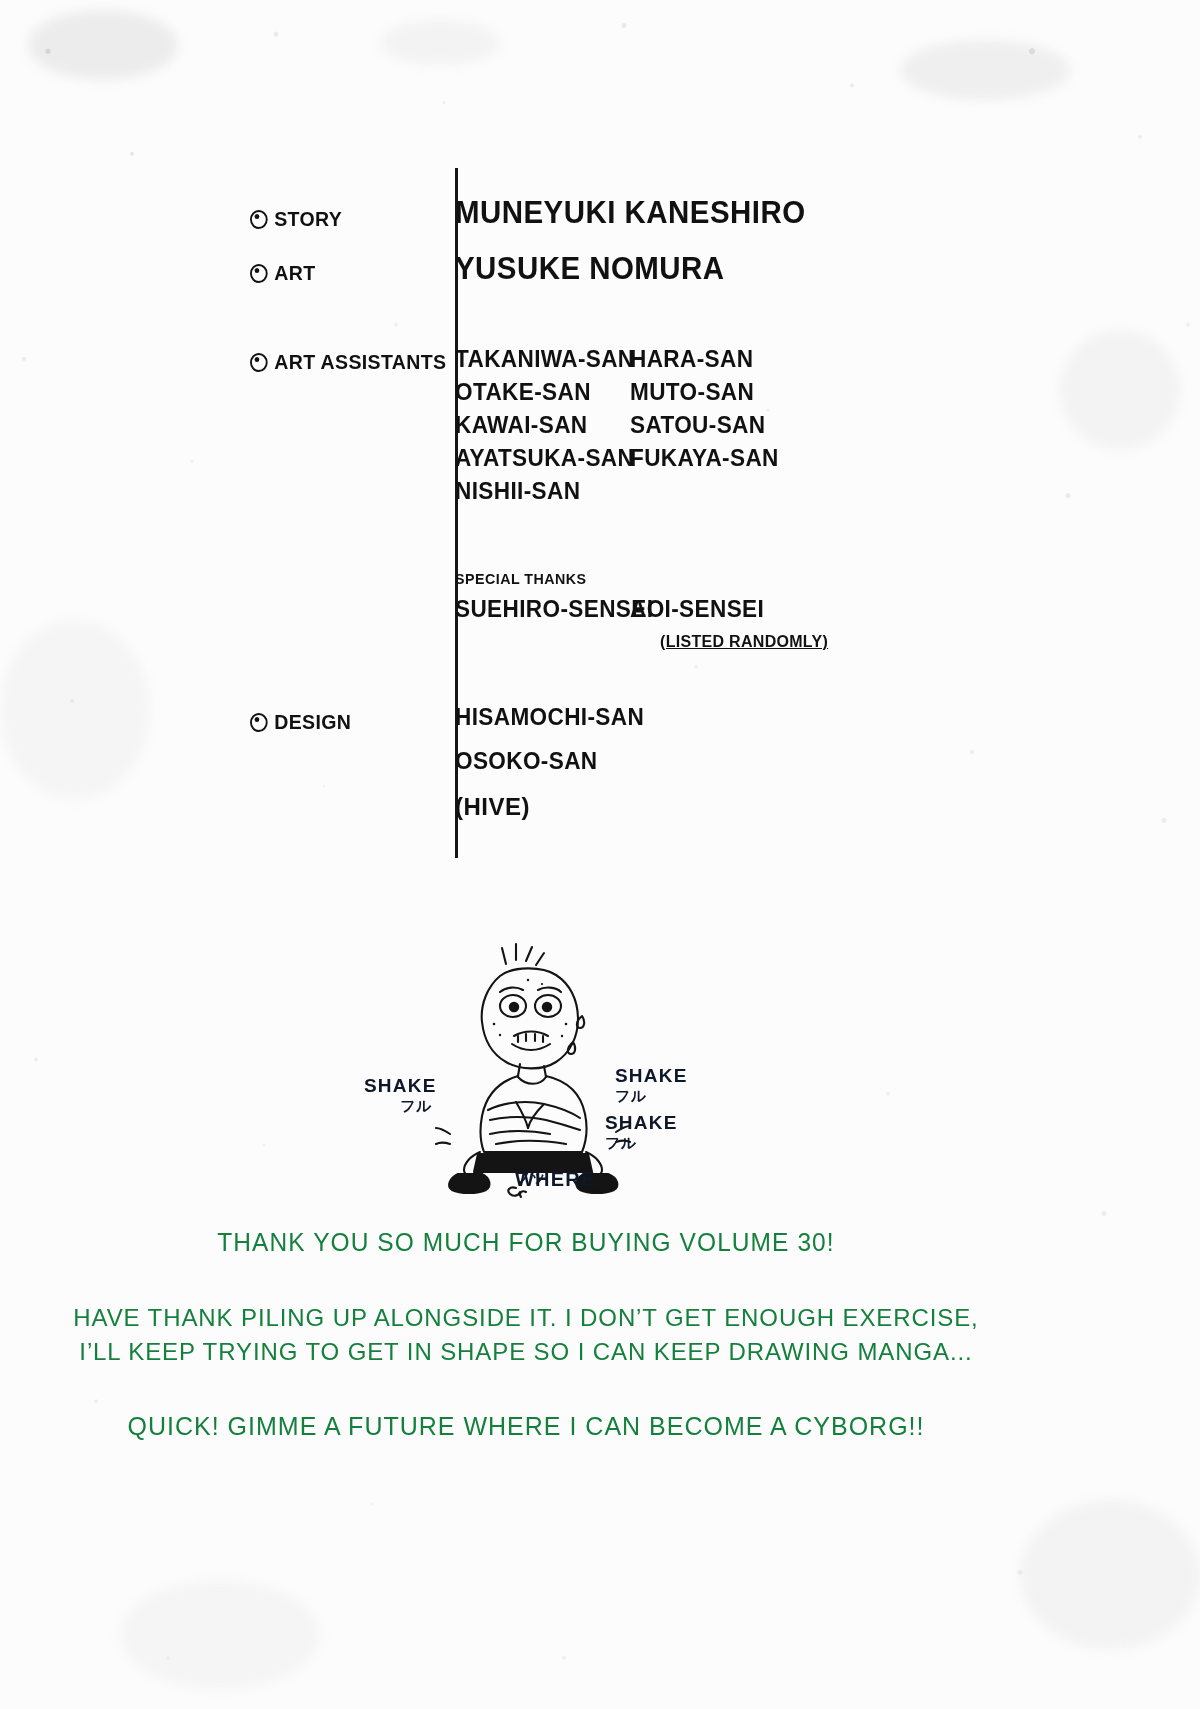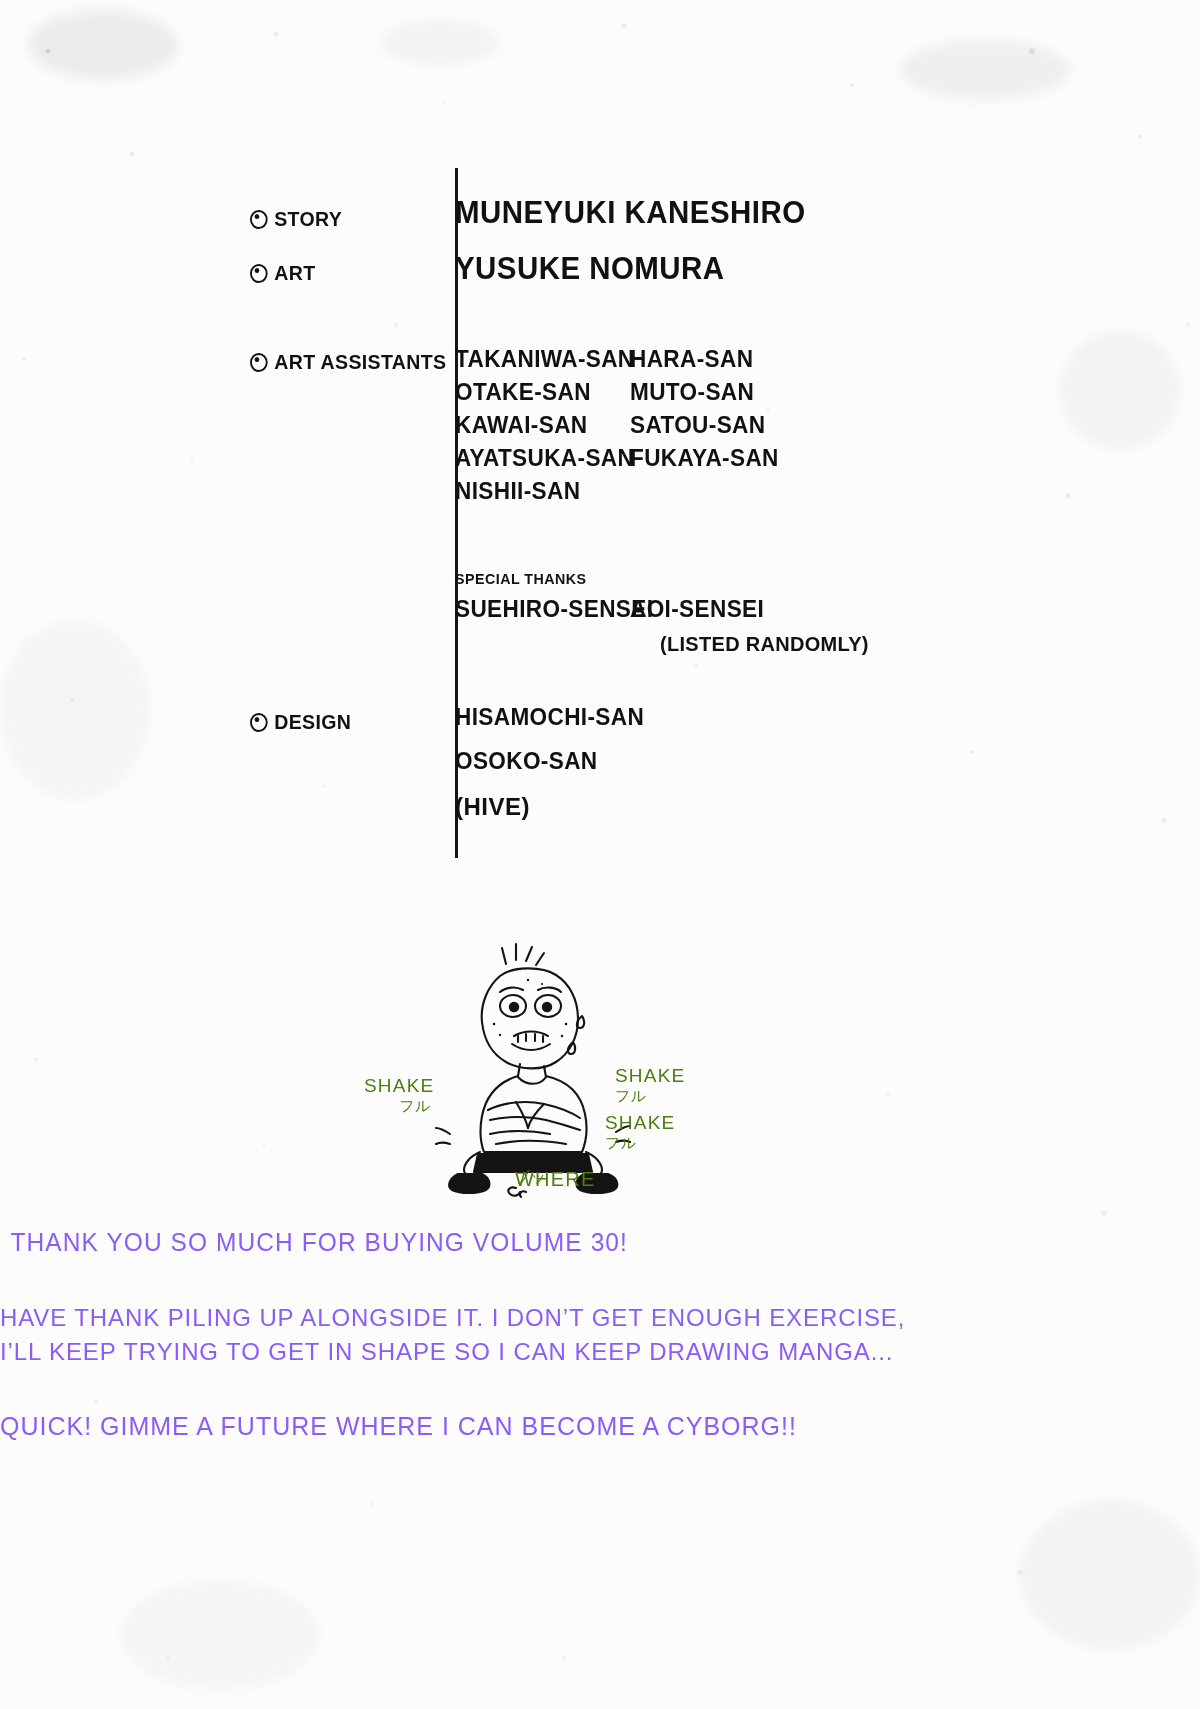--- a/index.html
+++ b/index.html
@@ -168,63 +168,64 @@
   #val-assist   { position: absolute; left: 205px; top: 172px; }
   #val-special  { position: absolute; left: 205px; top: 395px; }
   #val-design   { position: absolute; left: 205px; top: 530px; }
 
   .special-thanks-label { margin-bottom: 10px; }
   .listed-randomly {
     margin-top: 12px;
     text-align: left;
     padding-left: 205px;
     font-weight: 700;
-    font-size: 20px;
+    font-size: 16px;
     letter-spacing: 0.3px;
+    text-decoration: underline;
   }
   .design-lines div { margin-bottom: 20px; }
   .hive {
     font-weight: 700;
     font-size: 24px;
     letter-spacing: 0.5px;
   }
 
   
   .illustration {
     position: absolute;
     left: 330px;
     top: 920px;
     width: 420px;
     height: 290px;
   }
   .sfx {
     position: absolute;
     font-family: "Liberation Sans", sans-serif;
-    font-weight: 400;
+    font-weight: 700;
     font-size: 19px;
     letter-spacing: 1.2px;
-    color: #4d7c0f;
+    color: #0f172a;
     line-height: 1.15;
     white-space: nowrap;
   }
   .sfx.jp { font-size: 15px; letter-spacing: 0.5px; }
   #sfx-left     { left: 34px;  top: 155px; text-align: center; }
   #sfx-right1   { left: 285px; top: 145px; }
   #sfx-right2   { left: 275px; top: 192px; }
   #sfx-bfft     { left: 185px; top: 248px; font-size: 20px; }
 
   
   .message {
     position: absolute;
     left: 0;
     top: 1228px;
     width: 1052px;
-    text-align: left;
+    text-align: center;
     font-family: "Liberation Sans", sans-serif;
-    color: #8b5cf6;
+    color: #15803d;
   }
   .msg-head {
     font-size: 25px;
     letter-spacing: 1.1px;
     margin-bottom: 44px;
     transform: scaleX(0.98);
   }
   .msg-body {
     font-size: 24px;
     letter-spacing: 0.9px;

